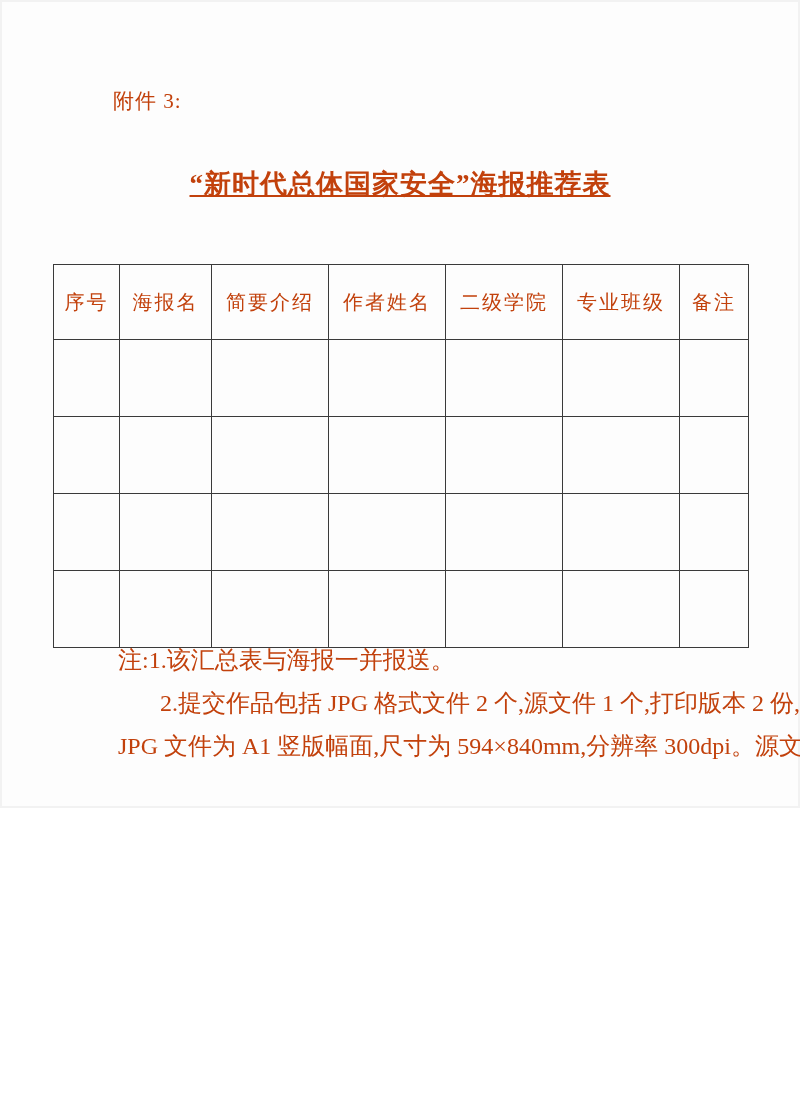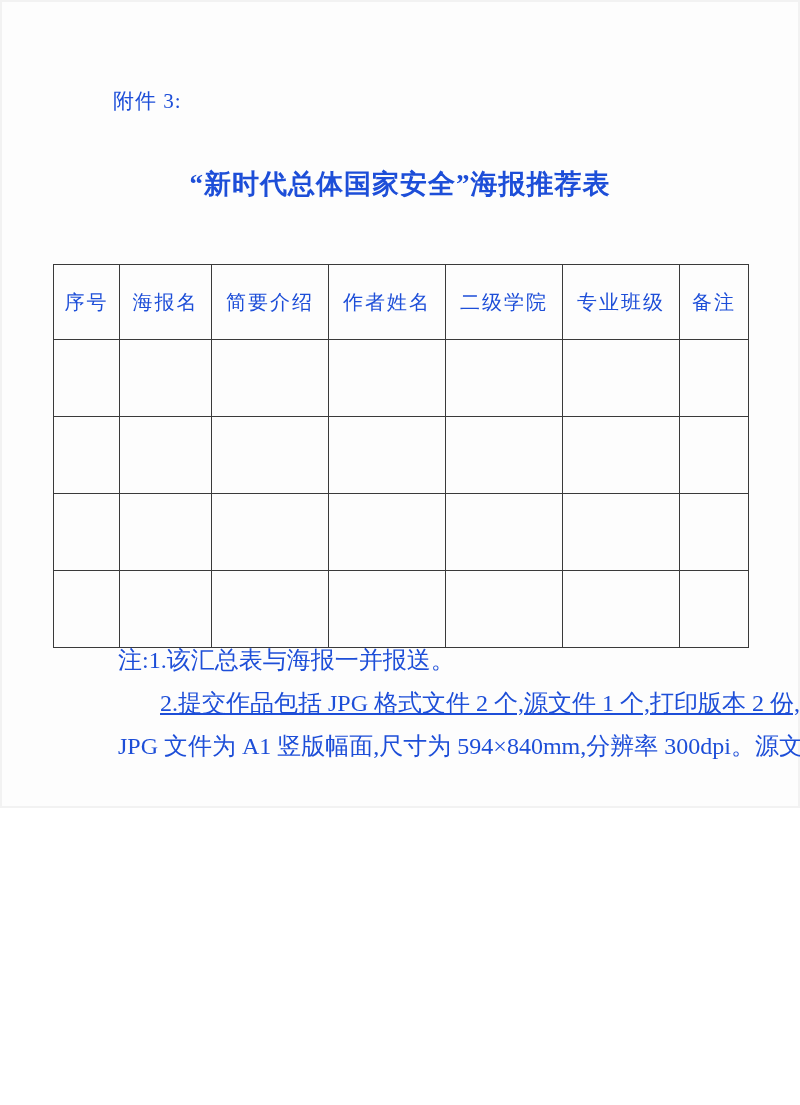--- a/index.html
+++ b/index.html
@@ -7,41 +7,42 @@
     padding: 0;
     background: #ffffff;
   }
   .page {
     position: relative;
     width: 800px;
     height: 808px;
     background: #fdfdfd;
     box-shadow: inset 0 0 0 2px #f2f2f2;
     font-family: "Liberation Serif", "DejaVu Serif", serif;
-    color: #1d4ed8;
+    color: #c2410c;
     overflow: hidden;
   }
   .attachment-label {
     position: absolute;
     left: 113px;
     top: 87px;
     font-size: 21px;
     letter-spacing: 1px;
     white-space: nowrap;
   }
   .doc-title {
     position: absolute;
     left: 0;
     top: 166px;
     width: 100%;
     text-align: center;
     font-size: 27px;
     font-weight: bold;
     letter-spacing: 1px;
     white-space: nowrap;
+    text-decoration: underline;
   }
   table.rec-table {
     position: absolute;
     left: 53px;
     top: 264px;
     width: 695px;
     border-collapse: collapse;
     table-layout: fixed;
   }
   table.rec-table th,
@@ -67,21 +68,20 @@
     top: 639px;
     width: 585px;
     font-size: 24px;
     line-height: 43px;
   }
   .note-line {
     white-space: nowrap;
   }
   .note-line.indent {
     padding-left: 42px;
-    text-decoration: underline;
   }
 </style>
 </head>
 <body>
 
 <div class="page">
 
   <div class="attachment-label">附件 3:</div>
 
   <div class="doc-title">“新时代总体国家安全”海报推荐表</div>

